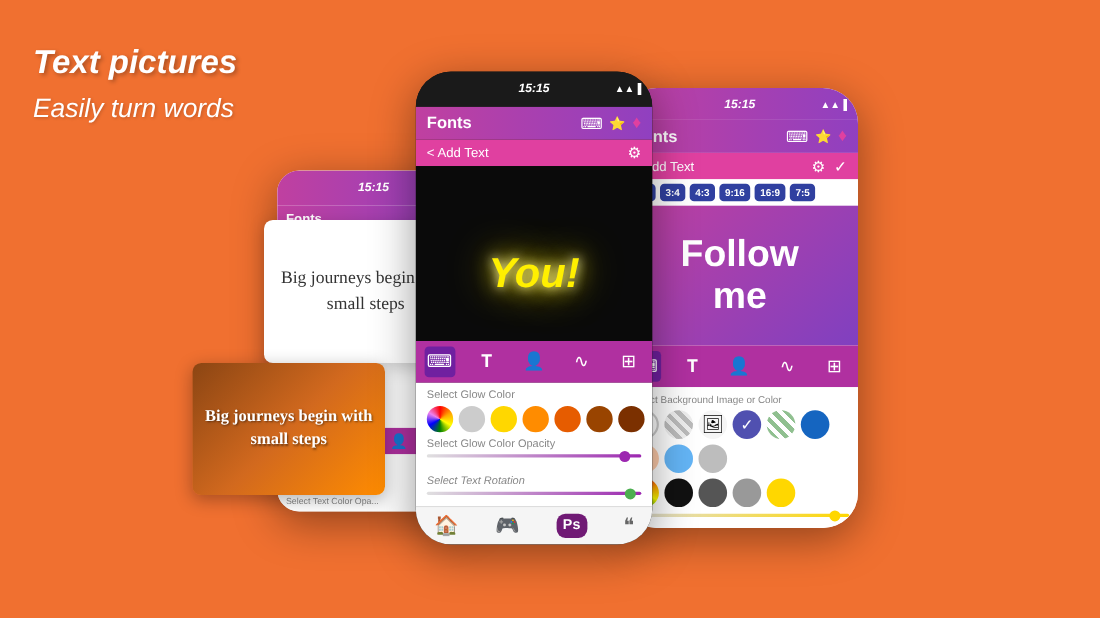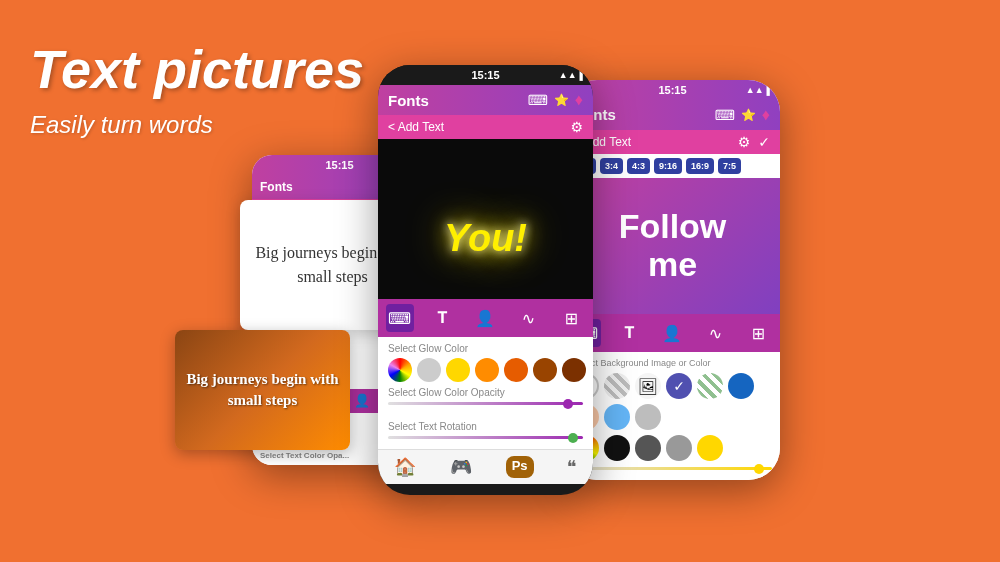--- a/index.html
+++ b/index.html
@@ -13,21 +13,21 @@
     }
 
     
     .hero-text {
       position: absolute;
       left: 30px;
       top: 40px;
       z-index: 10;
     }
     .hero-title {
-      font-size: 54px;
+      font-size: 30px;
       font-weight: 900;
       font-style: italic;
       color: white;
       text-shadow: 2px 2px 4px rgba(0,0,0,0.3);
       line-height: 1.1;
     }
     .hero-subtitle {
       font-size: 24px;
       font-style: italic;
       color: white;
@@ -122,29 +122,30 @@
       font-size: 15px;
       font-weight: bold;
       color: white;
       text-align: center;
       line-height: 1.4;
       text-shadow: 1px 1px 2px rgba(0,0,0,0.5);
     }
 
     
     .status-bar {
-      height: 20px;
+      height: 32px;
       display: flex;
       align-items: center;
       justify-content: center;
       font-size: 11px;
       font-weight: bold;
       color: white;
       background: transparent;
       position: relative;
+      font-style: italic;
     }
     .status-bar-time {
       position: absolute;
       left: 50%;
       transform: translateX(-50%);
     }
     .status-icons {
       position: absolute;
       right: 10px;
       display: flex;
@@ -409,21 +410,21 @@
       display: flex;
       justify-content: space-around;
       padding: 6px 0;
       border-top: 1px solid #ddd;
     }
     .nav-icon {
       font-size: 18px;
       color: #666;
     }
     .nav-icon-box {
-      background: #a16207;
+      background: #701a75;
       border-radius: 8px;
       padding: 2px 6px;
       color: white;
       font-size: 16px;
     }
   </style>
 </head>
 <body>
 
 <div class="hero-text">
@@ -467,21 +468,21 @@
     <span style="color:white;font-size:13px;">∿</span>
   </div>
   <div class="back-phone-color-section">
     <div class="back-phone-color-label">Select Text Color</div>
     <div class="back-phone-color-row">
       <div class="back-phone-color-dot" style="background:conic-gradient(red,orange,yellow,green,blue,violet,red);"></div>
       <div class="back-phone-color-dot" style="background:#111;"></div>
       <div class="back-phone-color-dot" style="background:#555;"></div>
       <div class="back-phone-color-dot" style="background:#999;"></div>
     </div>
-    <div class="back-phone-color-label" style="margin-top:3px;font-weight:bold;">Select Text Color Opa...</div>
+    <div class="back-phone-color-label" style="margin-top:3px;">Select Text Color Opa...</div>
   </div>
 </div>
 
 <div class="phone phone-center" style="display:flex;flex-direction:column;">
   <div class="status-bar" style="background:#1a1a1a;color:white;">
     <span class="status-bar-time">15:15</span>
     <span class="status-icons">▲▲▐</span>
   </div>
   <div class="phone-top-bar">
     <span class="phone-top-bar-title">Fonts</span>
@@ -516,21 +517,21 @@
       <div class="color-dot" style="background:#FFD700;"></div>
       <div class="color-dot" style="background:#FF8C00;"></div>
       <div class="color-dot" style="background:#E65C00;"></div>
       <div class="color-dot" style="background:#994400;"></div>
       <div class="color-dot" style="background:#7B3000;"></div>
     </div>
     <div class="color-section-label" style="margin-top:5px;">Select Glow Color Opacity</div>
     <div class="slider-bar">
       <div class="slider-thumb"></div>
     </div>
-    <div class="color-section-label" style="margin-top:16px;">Select Text Rotation</div>
+    <div class="color-section-label" style="margin-top:16px;font-style:italic;">Select Text Rotation</div>
     <div class="slider-bar">
       <div class="slider-thumb slider-thumb-green" style="background:#4CAF50;"></div>
     </div>
   </div>
   <div class="center-nav">
     <span class="nav-icon">🏠</span>
     <span class="nav-icon">🎮</span>
     <div class="nav-icon-box" style="font-size:13px;font-weight:bold;">Ps</div>
     <span class="nav-icon">❝</span>
   </div>

